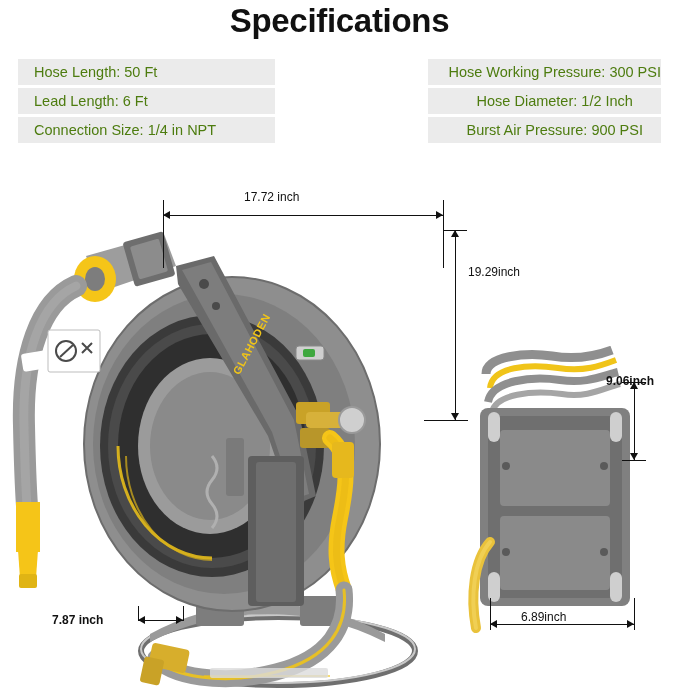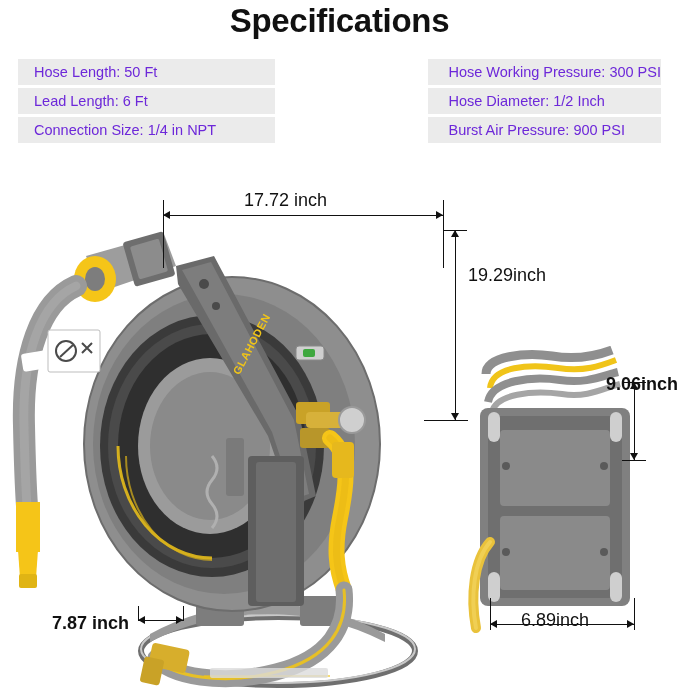--- a/index.html
+++ b/index.html
@@ -31,46 +31,47 @@
   .spec-table {
     position: absolute;
     top: 56px; left: 18px;
     width: 643px;
     border-collapse: separate;
     border-spacing: 0 3px;
   }
   .spec-table td {
     background: #ebebeb;
     font-size: 14.5px;
-    color: #6d28d9;
+    color: #4d7c0f;
     height: 26px;
     padding: 3px 0 3px 16px;
     width: 50%;
     vertical-align: middle;
     white-space: nowrap;
   }
   .spec-table td.right-cell {
     padding-left: 20px;
+    text-align: center;
   }
   .spec-gap {
     width: 6px;
     background: #ffffff !important;
     padding: 0 !important;
   }
 
   
   .diagram {
     position: absolute;
     top: 186px; left: 0;
     width: 679px; height: 503px;
   }
 
   .dim-label {
     position: absolute;
-    font-size: 18px;
+    font-size: 12px;
     color: #111111;
     white-space: nowrap;
   }
 
   
   .hline {
     position: absolute;
     height: 1px;
     background: #111111;
   }

